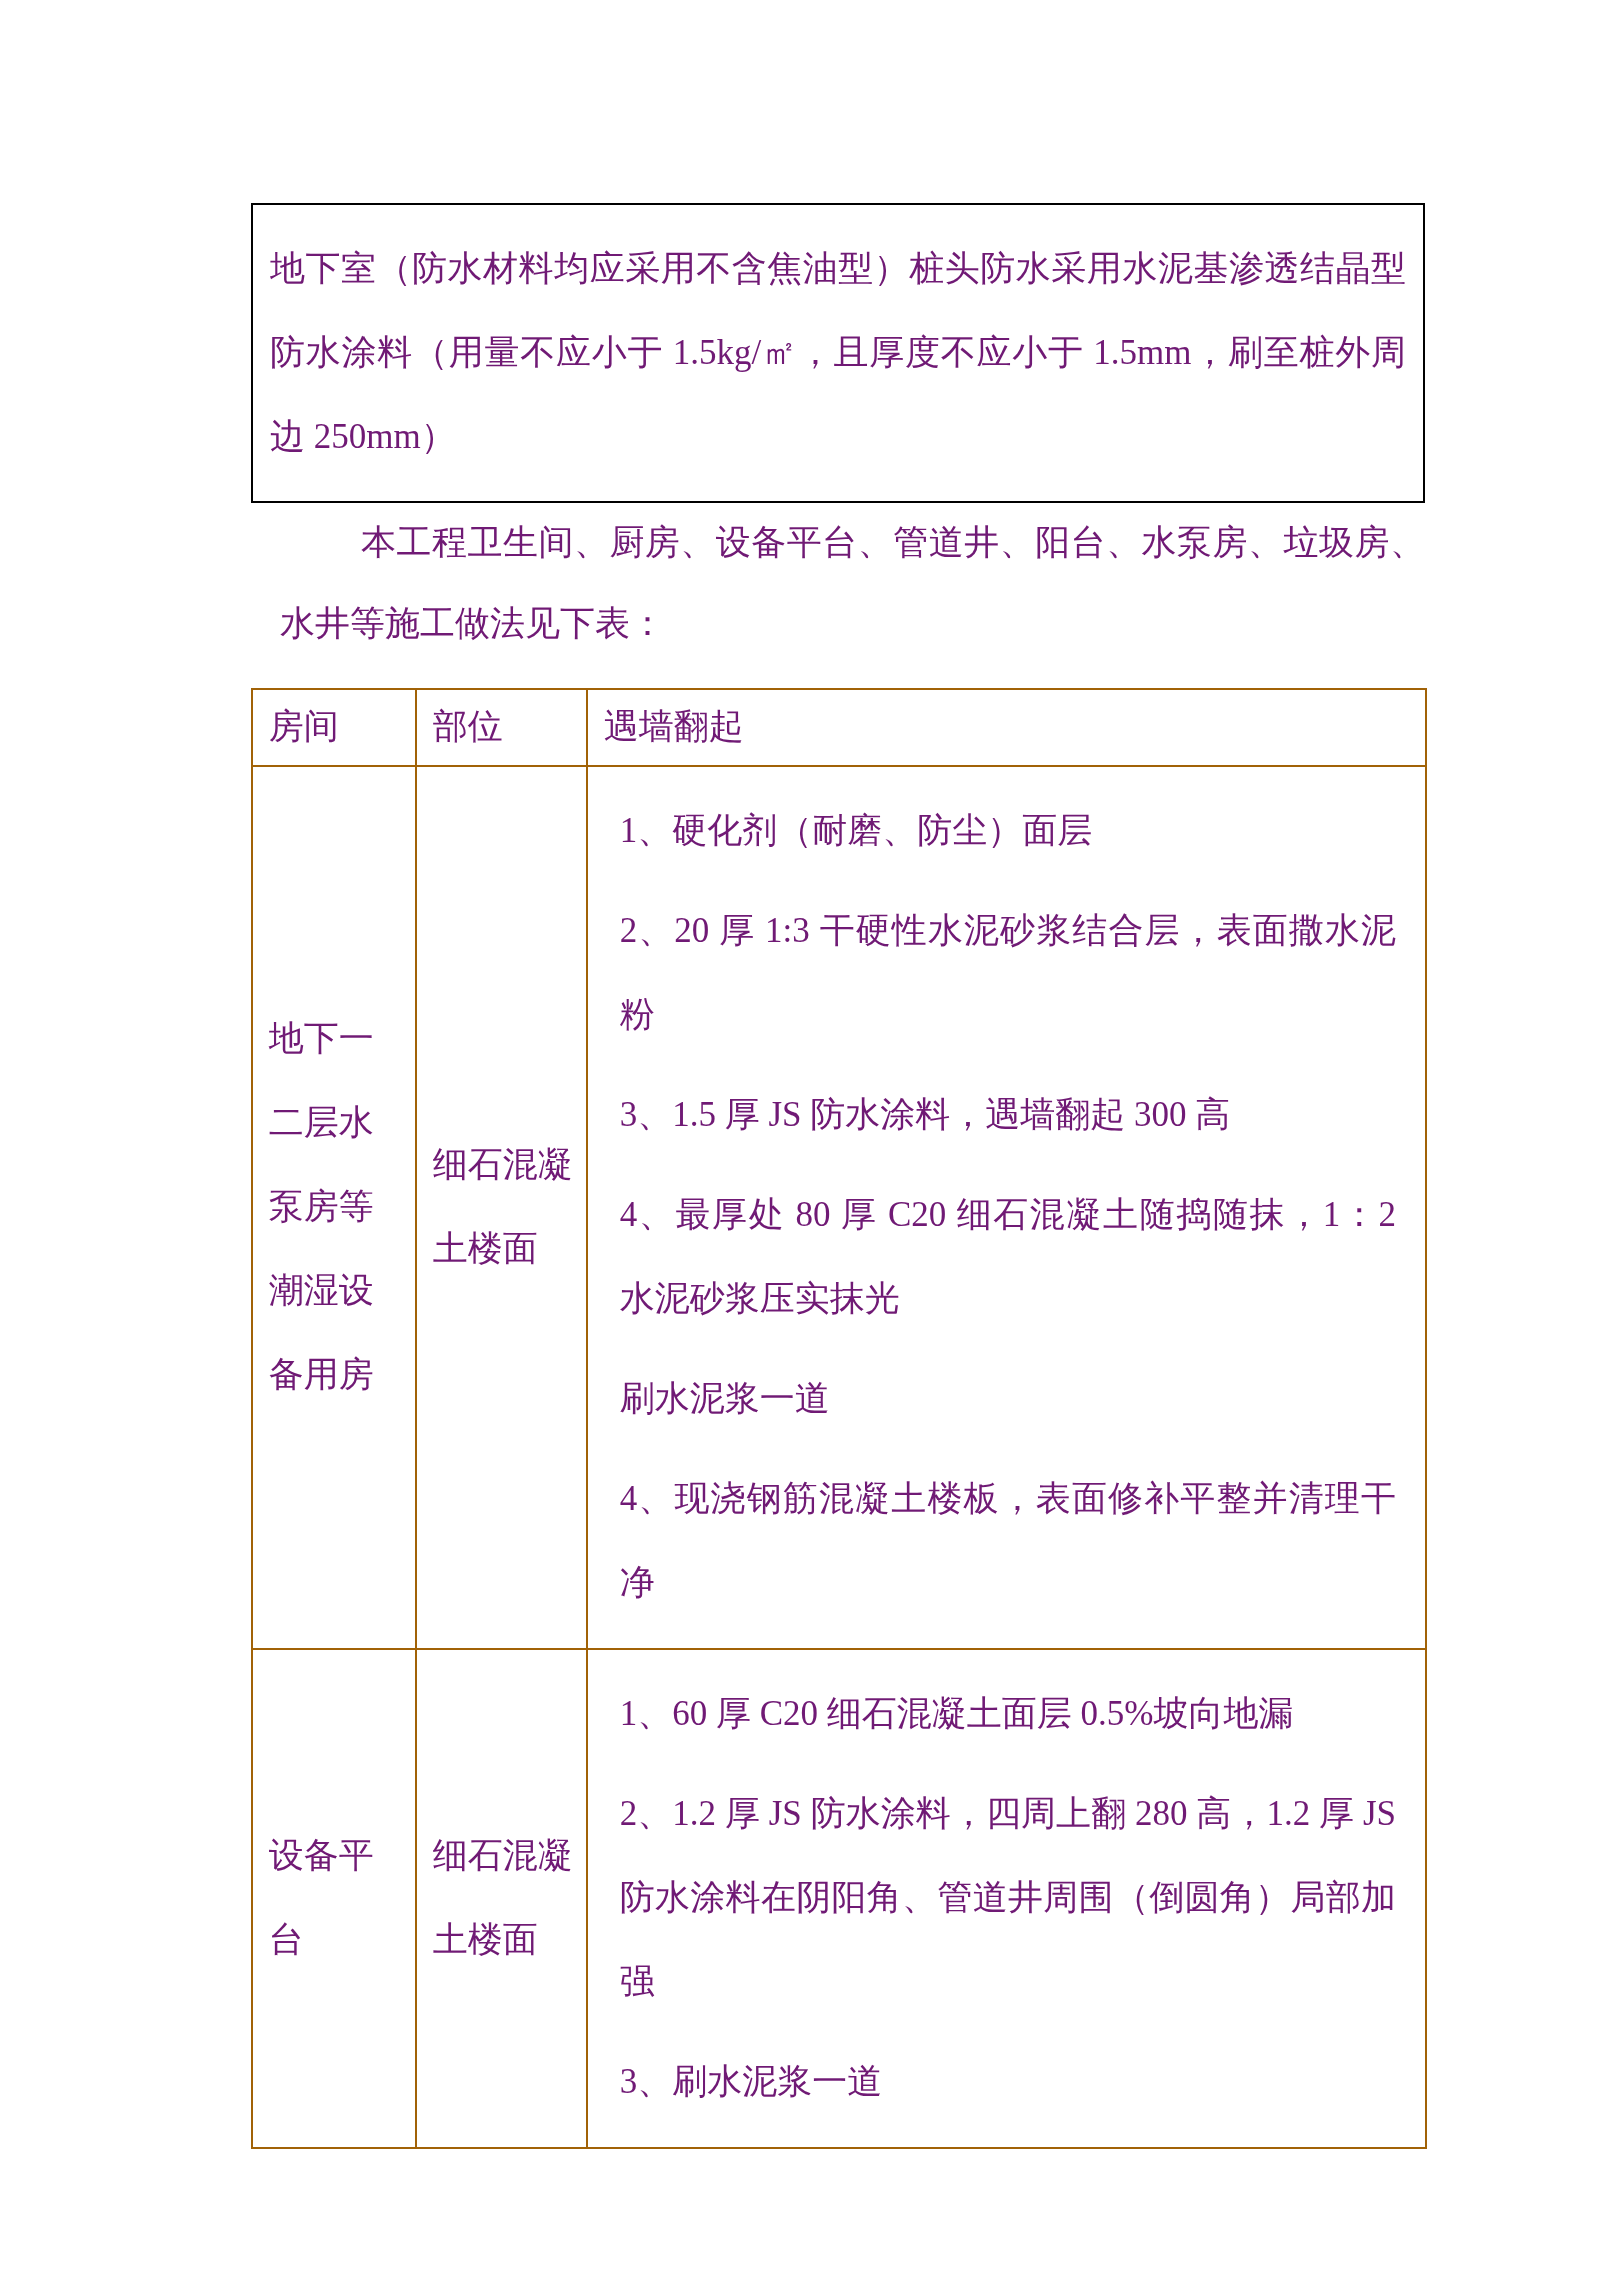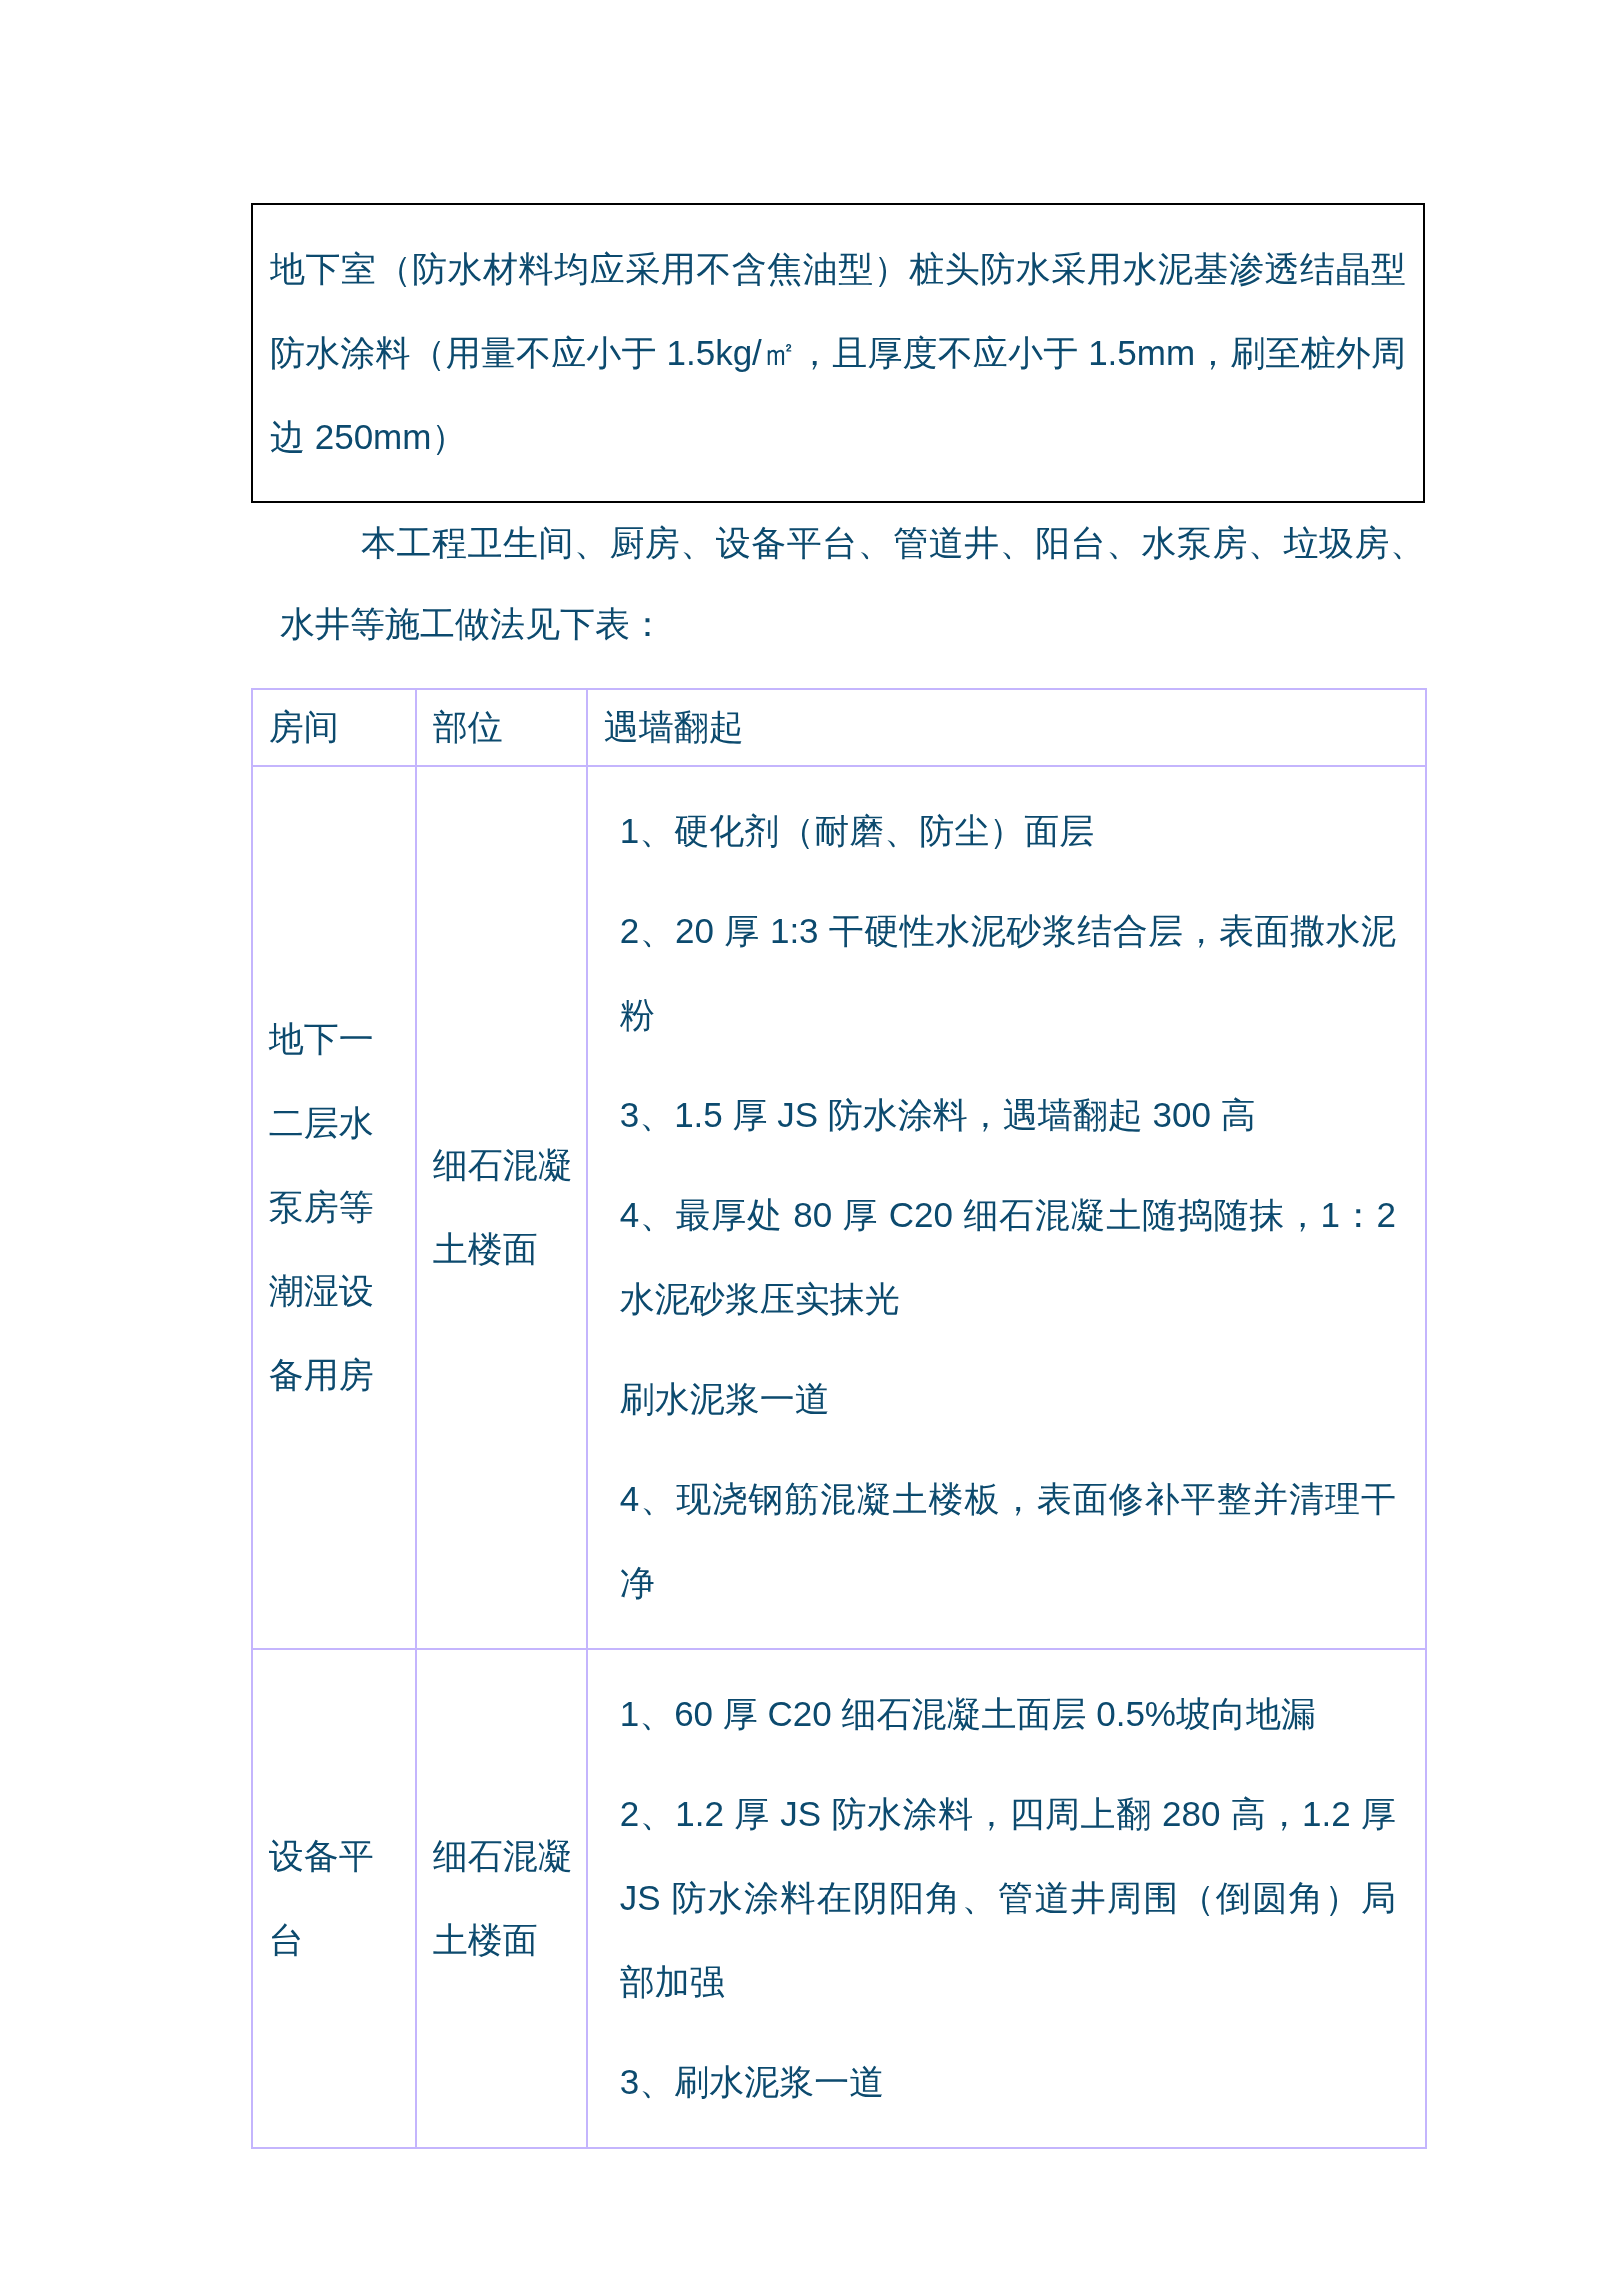--- a/index.html
+++ b/index.html
@@ -5,22 +5,22 @@
   html, body {
     margin: 0;
     padding: 0;
     background: #ffffff;
   }
   .page {
     position: relative;
     width: 1623px;
     height: 2295px;
     background: #ffffff;
-    color: #0c4a6e;
-    font-family: Liberation Sans, sans-serif;
+    color: #701a75;
+    font-family: Liberation Serif, serif;
     font-size: 35px;
     overflow: hidden;
   }
   .content {
     position: absolute;
     left: 251px;
     top: 203px;
     width: 1174px;
   }
   .note-box {
@@ -42,21 +42,21 @@
     text-align: justify;
   }
   table.wp-table {
     border-collapse: collapse;
     table-layout: fixed;
     width: 1174px;
     margin-top: 23.6px;
   }
   table.wp-table th,
   table.wp-table td {
-    border: 2px solid #c4b5fd;
+    border: 2px solid #a16207;
     font-weight: normal;
     text-align: left;
     padding: 6.5px 13px 6.5px 15.7px;
     box-sizing: border-box;
     word-break: break-all;
   }
   col.c-room { width: 164px; }
   col.c-part { width: 171px; }
   col.c-method { width: 839px; }
   table.wp-table thead th {

